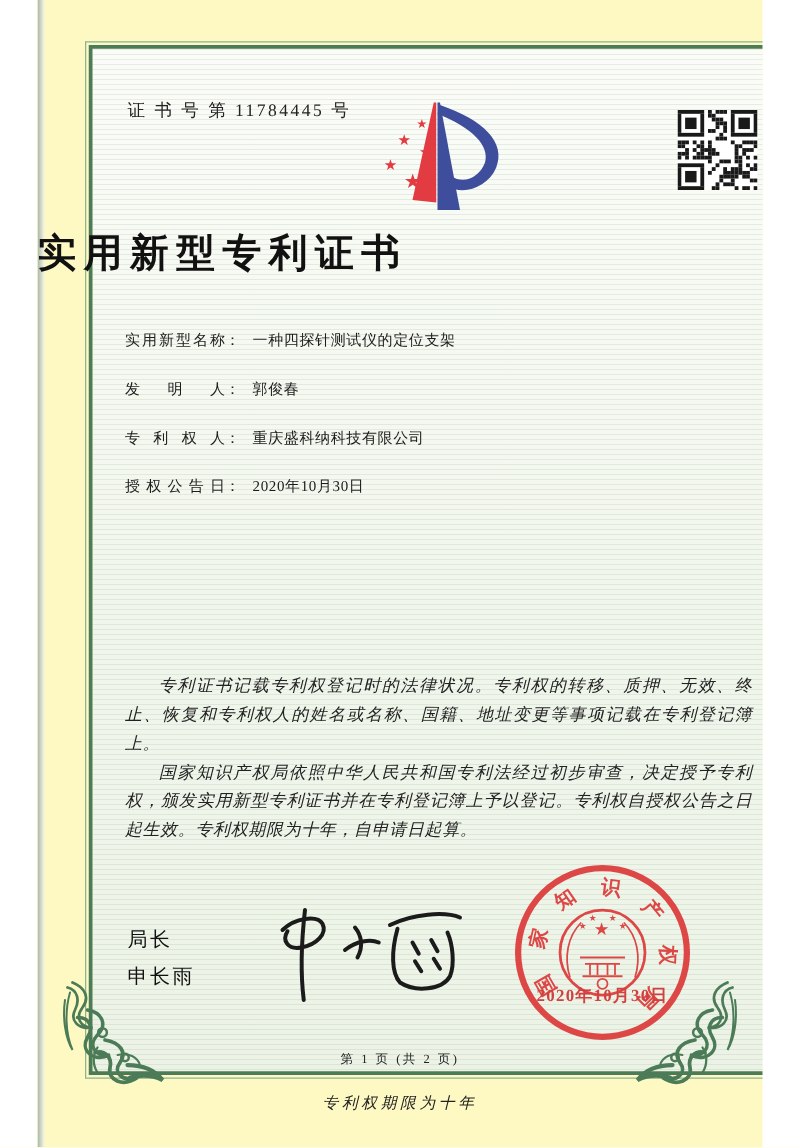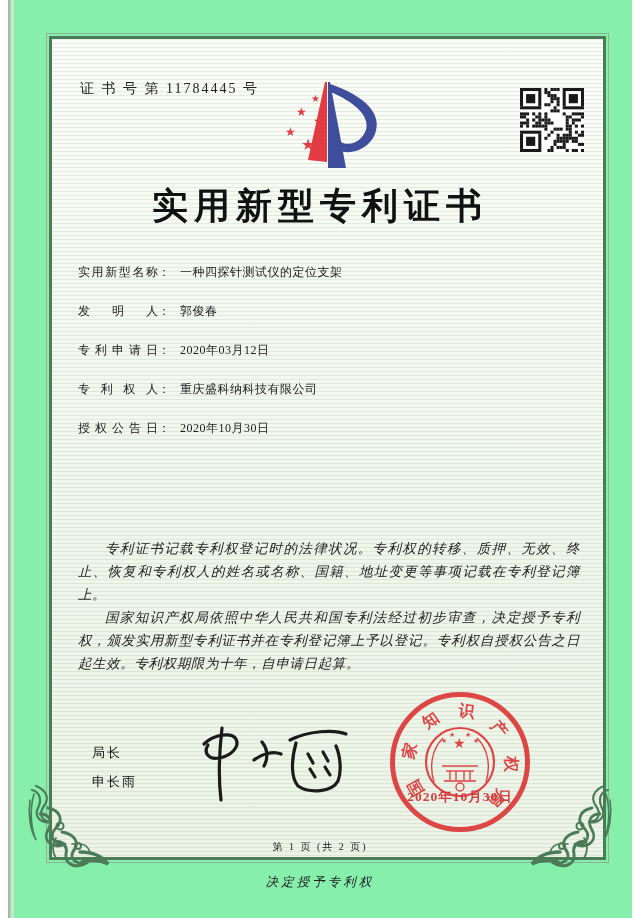--- a/index.html
+++ b/index.html
@@ -1,20 +1,20 @@
 <!DOCTYPE html>
 <html><head>
 <meta charset="utf-8">
 <style>
   * { margin:0; padding:0; box-sizing:border-box; }
   html,body { background:#ffffff; }
   body { font-family:"Liberation Serif","DejaVu Serif",serif; }
   .page {
-    position:relative; width:624px; height:918px; margin:0 auto;
-    background:#86efac; overflow:hidden;
+    position:relative; width:580px; height:918px; margin:0 auto;
+    background:#fef9c3; overflow:hidden;
   }
   .scan-edge {
     position:absolute; left:0; top:0; width:6px; height:100%;
     background:linear-gradient(90deg,#93a295 0%,#c3cec4 45%,#eef0ec 85%,rgba(255,255,255,0));
     opacity:.8;
   }
   
   .frame-outer {
     position:absolute; left:38px; top:33px; width:563px; height:830px;
     border:1px solid #8cb292;
@@ -33,21 +33,21 @@
   .ornament-right { right:18px; bottom:42px; transform:scaleX(-1); }
   
   .cert-no {
     position:absolute; left:72px; top:80px;
     font-size:14px; letter-spacing:2px; color:#222;
   }
   .logo { position:absolute; left:253px; top:76px; width:144px; height:100px; }
   .qr { position:absolute; left:512px; top:88px; width:64px; height:64px; background:#fff; }
   .title {
     position:absolute; left:0; top:182px; width:100%;
-    text-align:center; font-size:36px; font-weight:bold; color:#111;
+    font-size:31px; font-weight:bold; color:#111;
     letter-spacing:6px;
   }
   
   .fields { position:absolute; left:70px; top:262px; width:510px; font-size:12px; color:#1c1c1c; }
   .field-row { position:relative; height:39px; line-height:20px; }
   .flabel {
     display:inline-block; width:80px; text-align:justify; text-align-last:justify;
     vertical-align:top;
   }
   .fcolon { display:inline-block; vertical-align:top; }
@@ -55,23 +55,23 @@
   .grant-no-group { position:absolute; left:245px; top:0; }
   .grant-no-group .flabel2 { letter-spacing:2px; }
   
   .body-text {
     position:absolute; left:70px; top:537px; width:502px;
     font-size:13.5px; line-height:23px; color:#222; font-style:italic;
     text-align:justify; letter-spacing:.6px;
   }
   .body-text p { text-indent:2em; }
   
-  .director { position:absolute; left:84px; top:738px; z-index:6;
+  .director { position:absolute; left:72px; top:738px; z-index:6;
     font-family:"Liberation Sans","DejaVu Sans",sans-serif;
-    font-size:13px; color:#111; line-height:29px; letter-spacing:2px; }
+    font-size:16px; color:#111; line-height:29px; letter-spacing:2px; }
   .signature { position:absolute; left:182px; top:712px; width:170px; height:98px; z-index:6; }
   
   .seal { position:absolute; left:382px; top:692px; width:140px; height:140px; z-index:8; opacity:.93; }
   .seal-ring {
     position:absolute; left:0; top:0; width:140px; height:140px;
     border:5px solid #dc3a3a; border-radius:50%;
   }
   .ring-char {
     position:absolute; left:50%; top:50%; width:20px; height:20px; margin:-10px;
     color:#dc3a3a; font-size:16px; font-weight:bold; text-align:center; line-height:20px;
@@ -283,24 +283,20 @@
   <div class="fields">
     <div class="field-row">
       <span class="flabel">实用新型名称</span><span class="fcolon">：</span>
       <span class="fvalue">一种四探针测试仪的定位支架</span>
     </div>
     <div class="field-row">
       <span class="flabel">发明人</span><span class="fcolon">：</span>
       <span class="fvalue">郭俊春</span>
     </div>
     <div class="field-row">
-      <span class="flabel">专利申请日</span><span class="fcolon">：</span>
-      <span class="fvalue">2020年03月12日</span>
-    </div>
-    <div class="field-row">
       <span class="flabel">专利权人</span><span class="fcolon">：</span>
       <span class="fvalue">重庆盛科纳科技有限公司</span>
     </div>
     <div class="field-row">
       <span class="flabel">授权公告日</span><span class="fcolon">：</span>
       <span class="fvalue">2020年10月30日</span>
     </div>
   </div>
 
   <div class="body-text">
@@ -352,14 +348,14 @@
         <path d="M24,47 L52,47" stroke-width="1.4"></path>
         <path d="M28,47 L28,56 M34,47 L34,56 M42,47 L42,56 M48,47 L48,56" stroke-width="1.4"></path>
         <path d="M22,57 L54,57" stroke-width="1.6"></path>
         <circle cx="38" cy="63" r="4" stroke-width="1.4"></circle>
       </svg>
     </div>
     <div class="seal-date">2020年10月30日</div>
   </div>
 
   <div class="page-info">第 1 页 (共 2 页)</div>
-  <div class="back-note">决定授予专利权</div>
+  <div class="back-note">专利权期限为十年</div>
 </div>
 
 </body></html>

